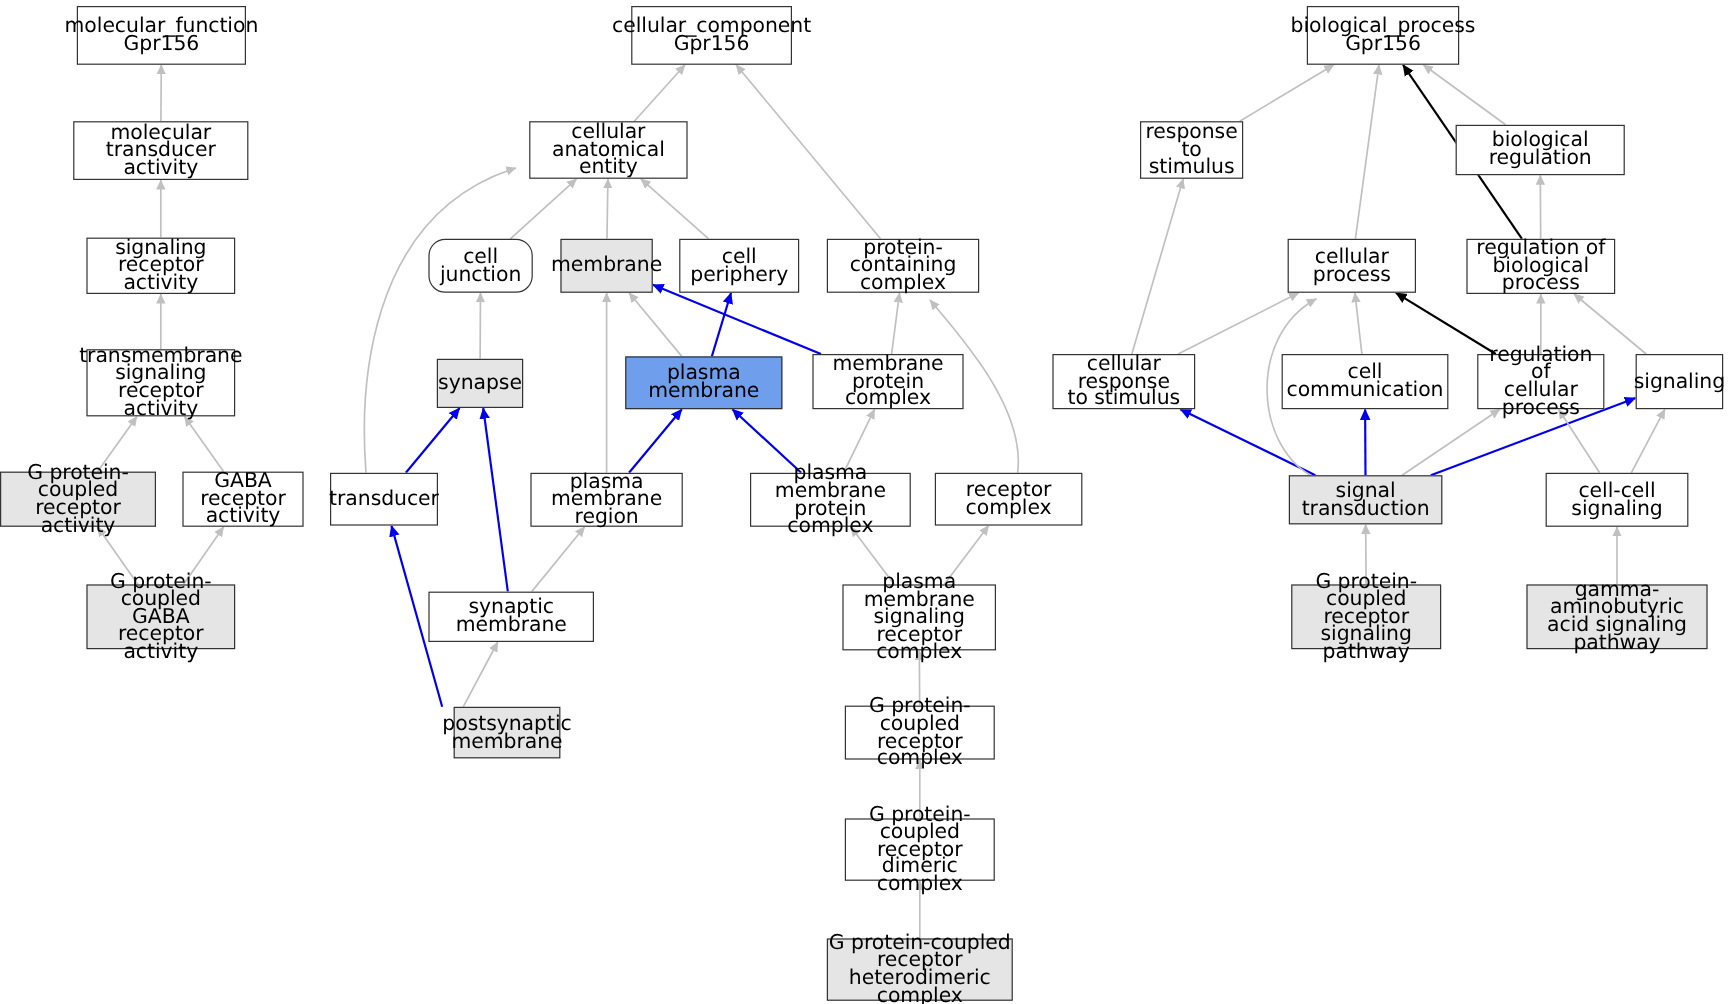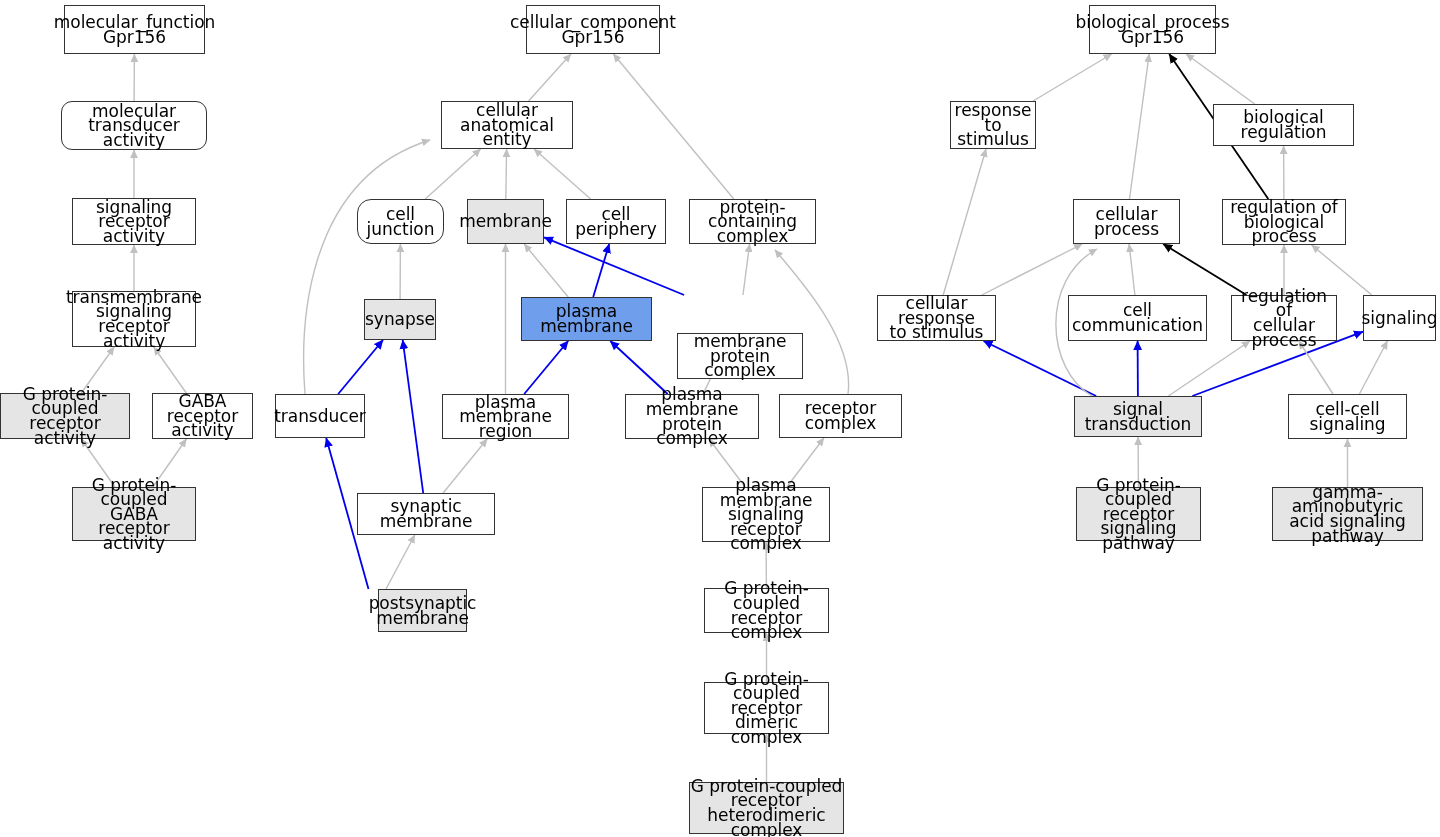--- a/index.html
+++ b/index.html
@@ -111,21 +111,21 @@
         <line x1="1138.4" y1="487.0" x2="1138.1" y2="437.0" stroke="#c0c0c0" stroke-width="1.4" marker-end="url(#ah-isa)"></line>
         <line x1="1347.5" y1="487.0" x2="1347.5" y2="439.0" stroke="#c0c0c0" stroke-width="1.4" marker-end="url(#ah-isa)"></line>
         <path d="M 305 394 C 300 330 303 180 430 140" fill="none" stroke="#c0c0c0" stroke-width="1.4" marker-end="url(#ah-isa)"></path>
         <path d="M 848 394 C 855 340 800 280 775 250" fill="none" stroke="#c0c0c0" stroke-width="1.4" marker-end="url(#ah-isa)"></path>
         <path d="M 1092 396 C 1046 370 1040 280 1097 249" fill="none" stroke="#c0c0c0" stroke-width="1.4" marker-end="url(#ah-isa)"></path>
       </g>
   </svg>
   <div id="node-layer">
       <div class="node " style="left: 64px; top: 5px; width: 141px; height: 49px;">molecular_function
 Gpr156</div>
-      <div class="node " style="left: 61px; top: 101px; width: 146px; height: 49px; border-radius: 11px;">molecular transducer
+      <div class="node " style="left: 61px; top: 101px; width: 146px; height: 49px;">molecular transducer
 activity</div>
       <div class="node " style="left: 72px; top: 198px; width: 124px; height: 47px;">signaling receptor
 activity</div>
       <div class="node " style="left: 72px; top: 291px; width: 124px; height: 56px;">transmembrane
 signaling receptor
 activity</div>
       <div class="node light" style="left: 0px; top: 393px; width: 130px; height: 46px;">G protein-coupled
 receptor activity</div>
       <div class="node " style="left: 152px; top: 393px; width: 101px; height: 46px;">GABA receptor
 activity</div>
@@ -136,21 +136,21 @@
 Gpr156</div>
       <div class="node " style="left: 441px; top: 101px; width: 132px; height: 48px;">cellular anatomical
 entity</div>
       <div class="node " style="left: 357px; top: 199px; width: 87px; height: 45px; border-radius: 14px;">cell junction</div>
       <div class="node light" style="left: 467px; top: 199px; width: 77px; height: 45px;">membrane</div>
       <div class="node " style="left: 566px; top: 199px; width: 100px; height: 45px;">cell periphery</div>
       <div class="node " style="left: 689px; top: 199px; width: 127px; height: 45px;">protein-containing
 complex</div>
       <div class="node light" style="left: 364px; top: 299px; width: 72px; height: 41px;">synapse</div>
       <div class="node strong" style="left: 521px; top: 297px; width: 131px; height: 44px;">plasma membrane</div>
-      <div class="node " style="left: 677px; top: 295px; width: 126px; height: 46px; margin-top: 38px;">membrane protein
+      <div class="node " style="left: 677px; top: 295px; width: 126px; height: 46px;">membrane protein
 complex</div>
       <div class="node " style="left: 275px; top: 394px; width: 90px; height: 44px;">transducer</div>
       <div class="node " style="left: 442px; top: 394px; width: 127px; height: 45px;">plasma membrane
 region</div>
       <div class="node " style="left: 625px; top: 394px; width: 134px; height: 45px;">plasma membrane
 protein complex</div>
       <div class="node " style="left: 779px; top: 394px; width: 123px; height: 44px;">receptor complex</div>
       <div class="node " style="left: 357px; top: 493px; width: 138px; height: 42px;">synaptic membrane</div>
       <div class="node " style="left: 702px; top: 487px; width: 128px; height: 55px;">plasma membrane
 signaling receptor

